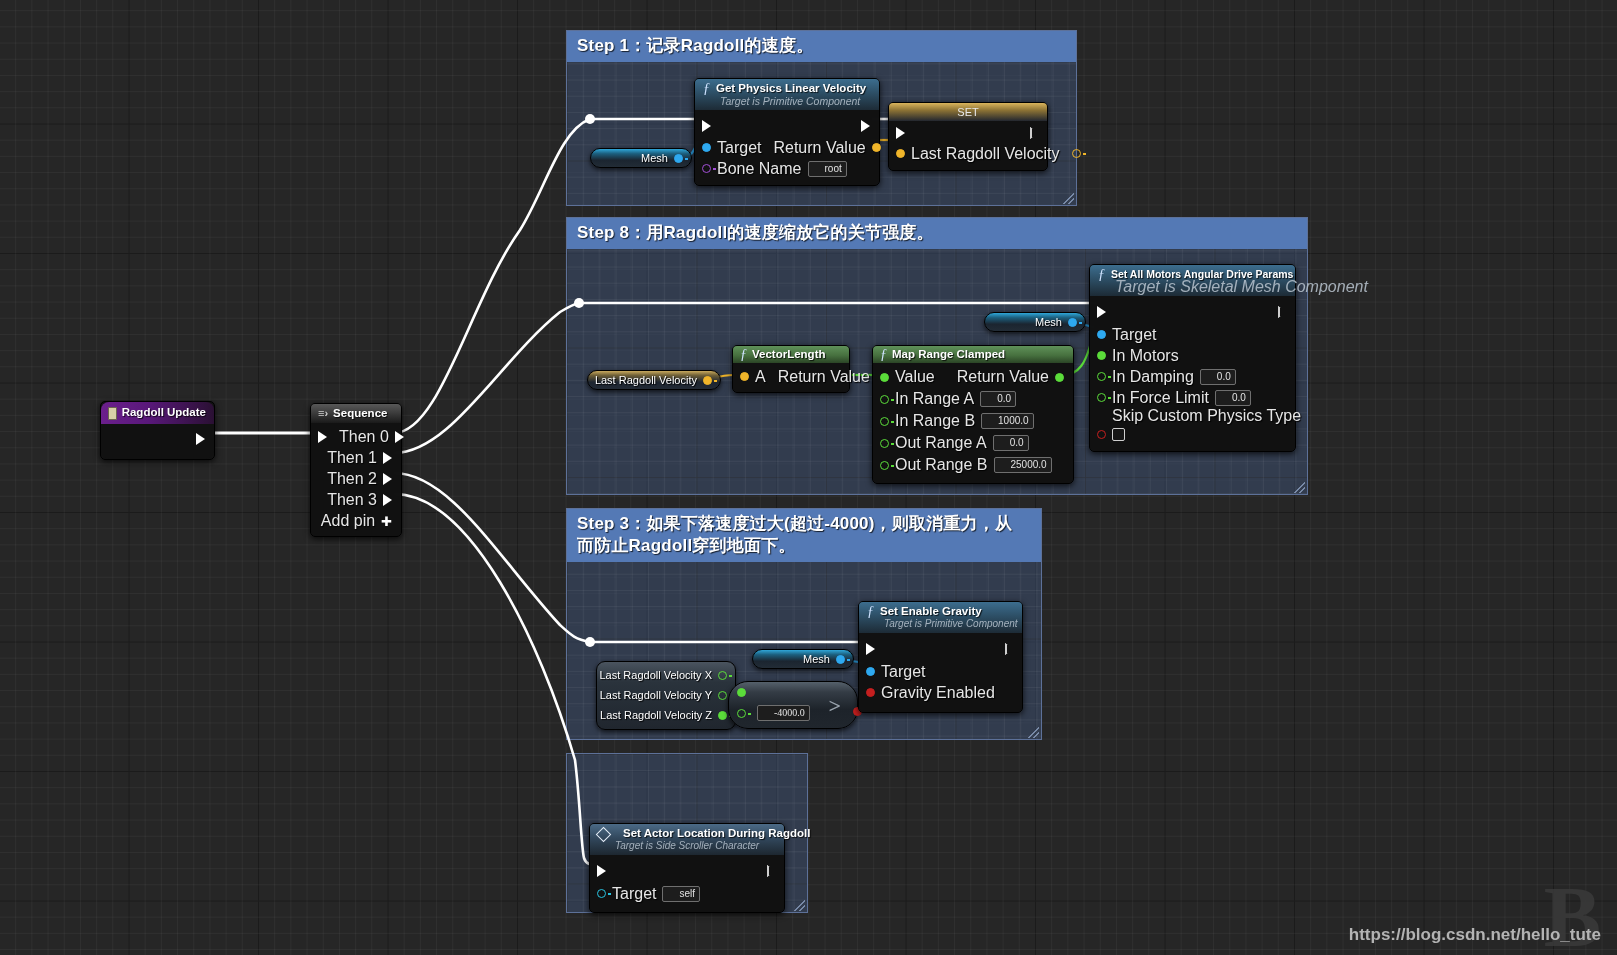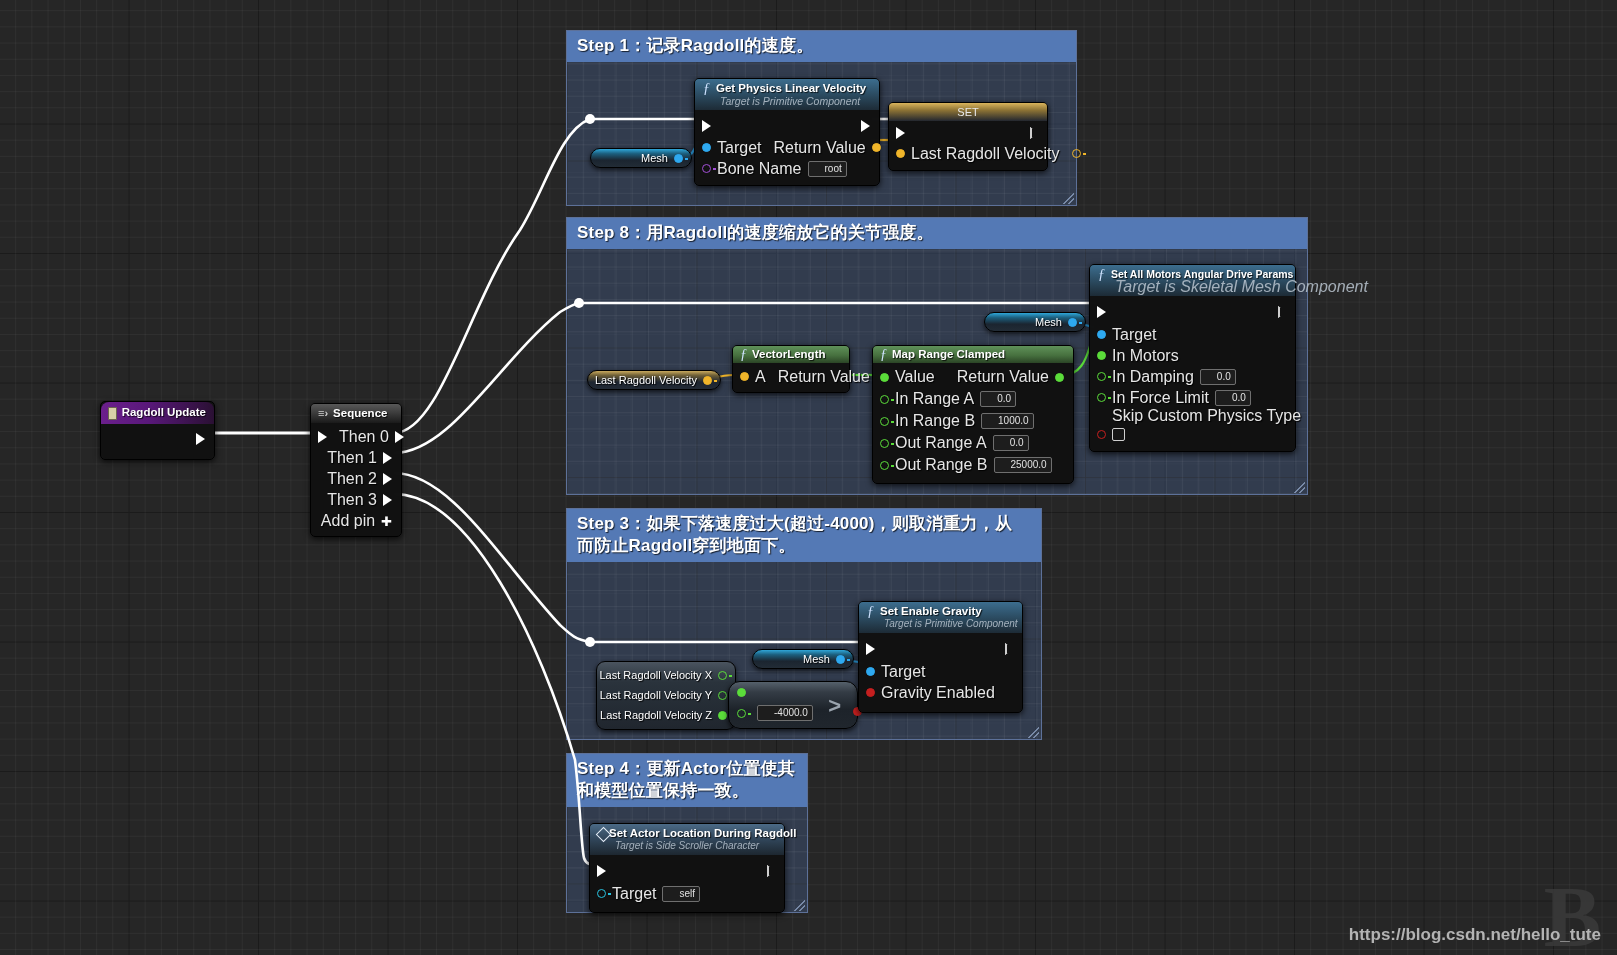--- a/index.html
+++ b/index.html
@@ -129,23 +129,24 @@
     font-size:11px;color:#fff;text-shadow:1px 1px 1px #000;white-space:nowrap;
   }
   .pill.comp{background:linear-gradient(180deg,#2fa6d8 0%,#1c5f7e 26%,#1b2530 62%,#222c36 100%);}
   .pill.var {background:linear-gradient(180deg,#c9a95c 0%,#6f6037 24%,#1d2530 62%,#232b36 100%);}
   .pill.varmulti{background:linear-gradient(180deg,#4a545f 0%,#2a333c 30%,#20262e 100%);
     flex-direction:column;align-items:stretch;gap:0;padding:3px 8px 4px 12px;border-radius:9px;}
   .pill .vrow{display:flex;align-items:center;gap:6px;height:20px;justify-content:flex-end;}
 
   
   .cmp-node{
-    position:absolute;border-radius:12px;border:1px solid #000;
+    position:absolute;border-radius:20px;border:1px solid #000;
     background:linear-gradient(180deg,#55606b 0%,#343c45 22%,#1d232a 60%,#20262d 100%);
     box-shadow:0 2px 5px rgba(0,0,0,.7);
+    font-family:Liberation Serif, serif;
   }
   .cmp-glyph{position:absolute;color:#9aa4ae;font-size:22px;font-weight:bold;line-height:1;}
 
   
   #wires{position:absolute;inset:0;pointer-events:none;}
 
   
   .wm{
     position:absolute;color:#bfbfbf;font-size:17px;opacity:.92;
     font-family:"Liberation Sans",sans-serif;
@@ -170,22 +171,20 @@
     <div class="comment-resize"></div>
   </div>
 
   <div class="comment" style="left:566px;top:508px;width:476px;height:232px;">
     <div class="comment-title">Step 3：如果下落速度过大(超过-4000)，则取消重力，从
 而防止Ragdoll穿到地面下。</div>
     <div class="comment-resize"></div>
   </div>
 
   <div class="comment" style="left:566px;top:753px;width:242px;height:160px;">
-    <div class="comment-title">Step 4：更新Actor位置使其
-和模型位置保持一致。</div>
     <div class="comment-resize"></div>
   </div>
 
   <svg id="wires" width="1617" height="955">
 
     <path d="M212,433 L312,433" stroke="#ffffff" stroke-width="3" fill="none"></path>
 
     <path d="M394,433 C440,433 470,300 520,230 C545,190 560,130 590,119" stroke="#ffffff" stroke-width="2.6" fill="none"></path>
     <path d="M590,119 L700,119" stroke="#ffffff" stroke-width="2.6" fill="none"></path>
     <circle cx="590" cy="119" r="5" fill="#ffffff"></circle>
@@ -471,21 +470,21 @@
       </div>
       <div class="row">
         <span class="pin solid c-red"></span>
         <span class="lbl">Gravity Enabled</span>
       </div>
     </div>
   </div>
 
   <div class="node" style="left:589px;top:823px;width:194px;">
     <div class="nhead h-actorfn" style="flex-direction:column;gap:0;">
-      <div style="display:flex;align-items:center;gap:0;">
+      <div style="display:flex;align-items:center;gap:14px;">
         <span style="display:inline-block;width:9px;height:9px;border:1.6px solid #e4edf7;transform:rotate(45deg);margin-top:2px;"></span>
         <span class="ttl">Set Actor Location During Ragdoll</span>
       </div>
       <div class="sub" style="margin-left:17px;font-size:10px;">Target is Side Scroller Character</div>
     </div>
     <div class="node-body" style="padding:4px 0 8px 0;">
       <div class="row" style="height:24px;">
         <span class="pin-arrow"></span>
         <span class="spacer"></span>
         <span class="pin-arrow hollow"></span>

